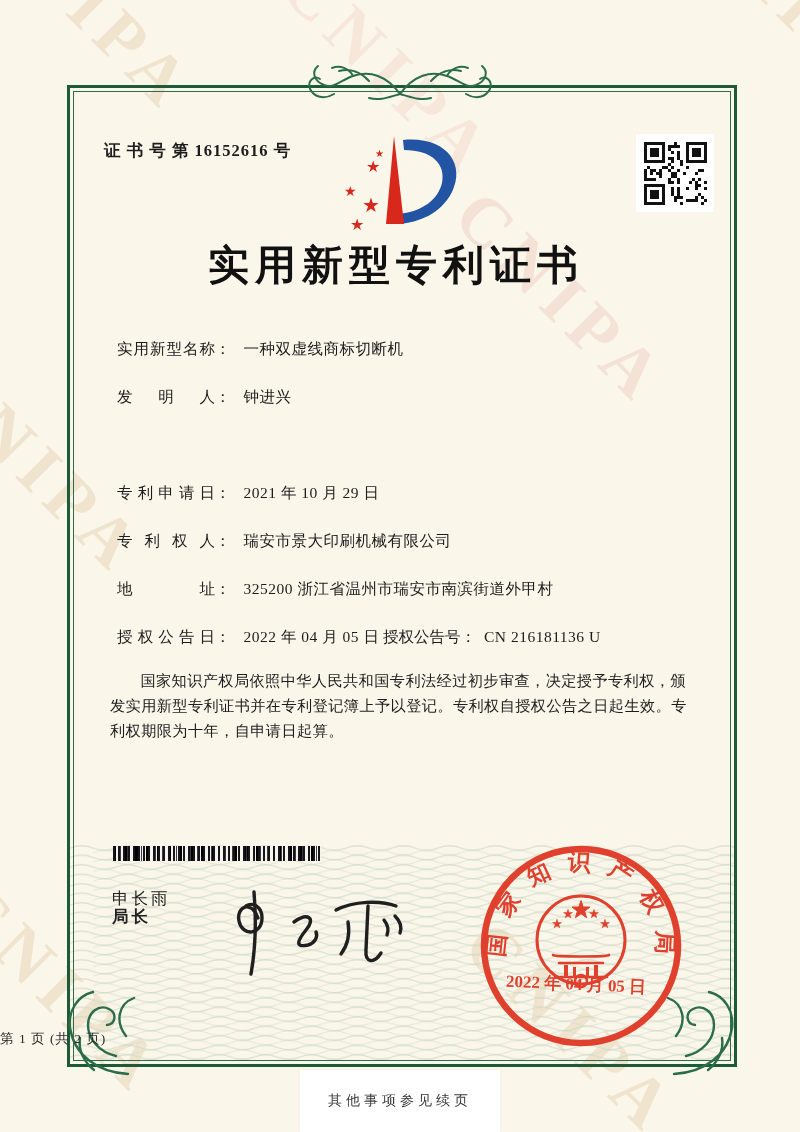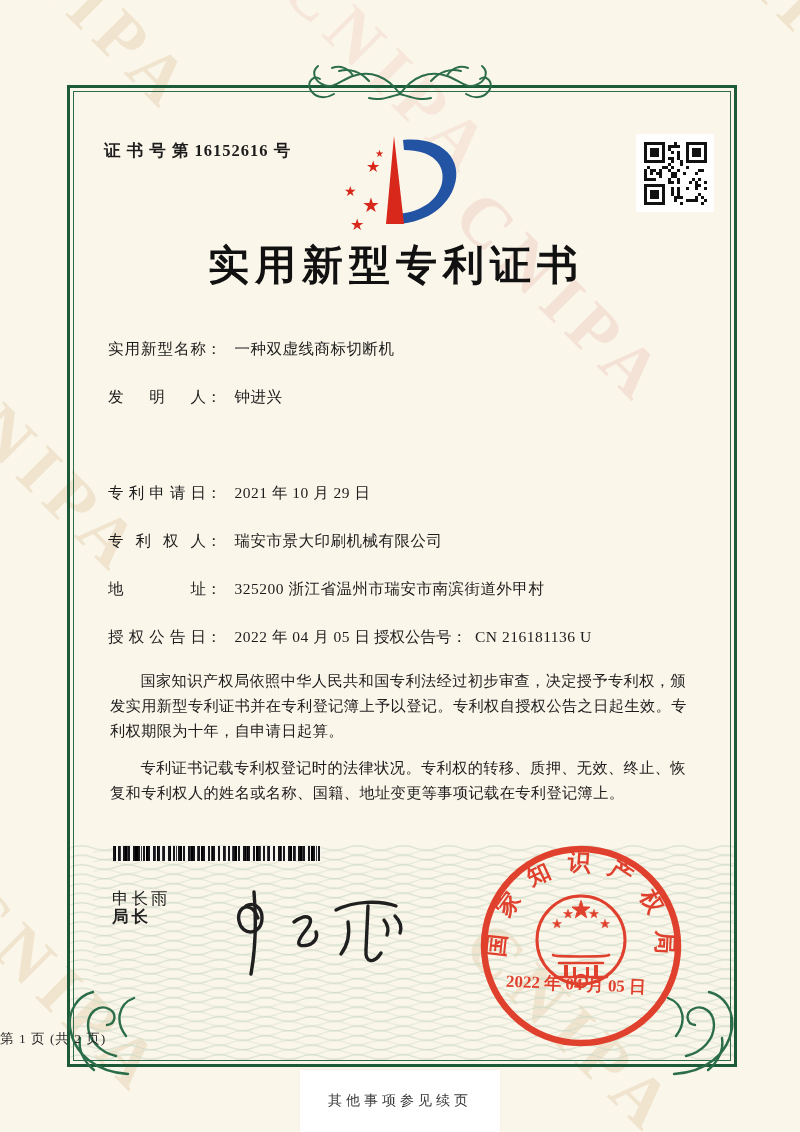--- a/index.html
+++ b/index.html
@@ -26,21 +26,21 @@
   .corner-br{left:660px;top:984px;transform:scaleX(-1);}
   .waves{position:absolute;left:70px;top:843px;z-index:2;}
   
   .cert-no{position:absolute;left:104px;top:140px;z-index:4;font-size:16.5px;letter-spacing:1px;font-weight:bold;}
   .logo{position:absolute;left:328px;top:126px;z-index:4;}
   .qr{position:absolute;left:636px;top:134px;width:78px;height:78px;background:#fff;z-index:4;
       display:flex;align-items:center;justify-content:center;}
   .title{position:absolute;left:0;top:238px;width:792px;text-align:center;z-index:4;
          font-size:41px;font-weight:bold;letter-spacing:6px;color:#111;}
   
-  .field-row{position:absolute;left:108px;width:600px;z-index:4;font-size:15.5px;line-height:22px;}
+  .field-row{position:absolute;left:117px;width:600px;z-index:4;font-size:15.5px;line-height:22px;}
   .fr0{top:338px}.fr1{top:386px}.fr2{top:434px}.fr3{top:482px}.fr4{top:530px}.fr5{top:578px}.fr6{top:626px}
   .flabel{display:inline-block;width:98px;text-align:justify;text-align-last:justify;vertical-align:top;}
   .colon{display:inline-block;}
   .fvalue{display:inline-block;margin-left:13px;letter-spacing:0.5px;}
   .pair2{position:absolute;left:266px;top:0;}
   .pair2 .fvalue{margin-left:8px;}
   
   .body-text{position:absolute;left:98px;top:656px;width:606px;z-index:4;font-size:15.2px;line-height:25px;}
   .body-text p{margin:12px;text-indent:2em;letter-spacing:0.4px;}
   
@@ -251,21 +251,20 @@
   </div>
   <div class="field-row fr6" style="position:absolute;">
     <span class="flabel">授权公告日</span><span class="colon">：</span><span class="fvalue">2022 年 04 月 05 日</span>
     <span class="pair2">
       <span>授权公告号</span><span class="colon">：</span><span class="fvalue">CN 216181136 U</span>
     </span>
   </div>
 
   <div class="body-text">
     <p>国家知识产权局依照中华人民共和国专利法经过初步审查，决定授予专利权，颁发实用新型专利证书并在专利登记簿上予以登记。专利权自授权公告之日起生效。专利权期限为十年，自申请日起算。</p>
-    <p>专利证书记载专利权登记时的法律状况。专利权的转移、质押、无效、终止、恢复和专利权人的姓名或名称、国籍、地址变更等事项记载在专利登记簿上。</p>
   </div>
 
   <div class="barcode"></div>
 
   <div class="signer signer-title">局长</div>
   <div class="signer signer-name">申长雨</div>
   <svg class="autograph" width="200" height="92" viewBox="0 0 200 92">
     <g fill="none" stroke="#1f1f1f" stroke-width="3.4" stroke-linecap="round">
       <path d="M30 30 C24 12 8 18 11 33 C14 49 34 47 34 30 C34 18 24 14 18 18"></path>
       <path d="M26 4 C28 28 28 58 23 86"></path>

